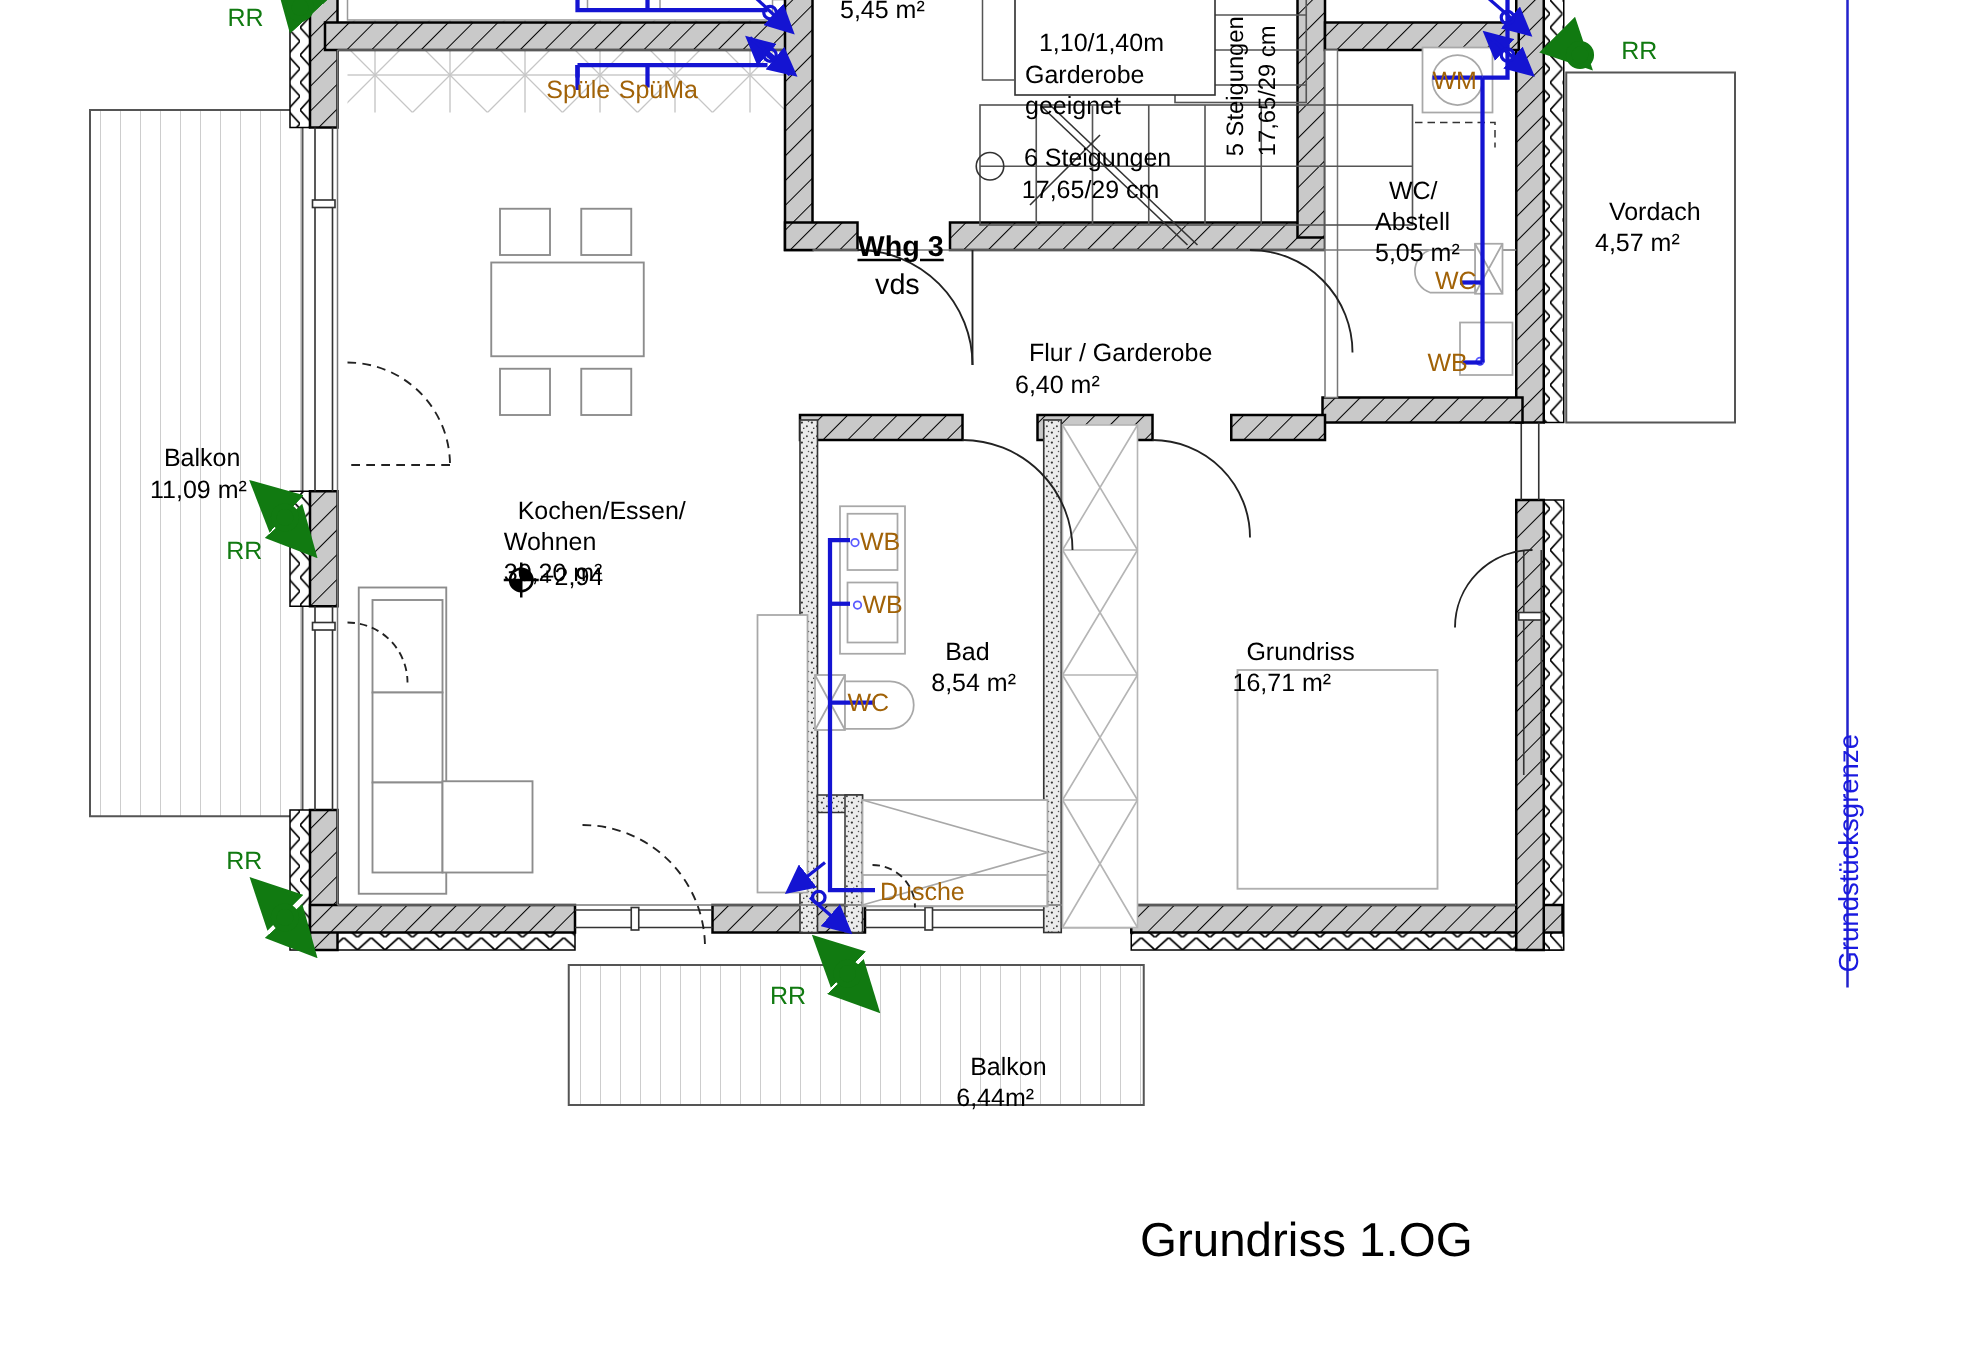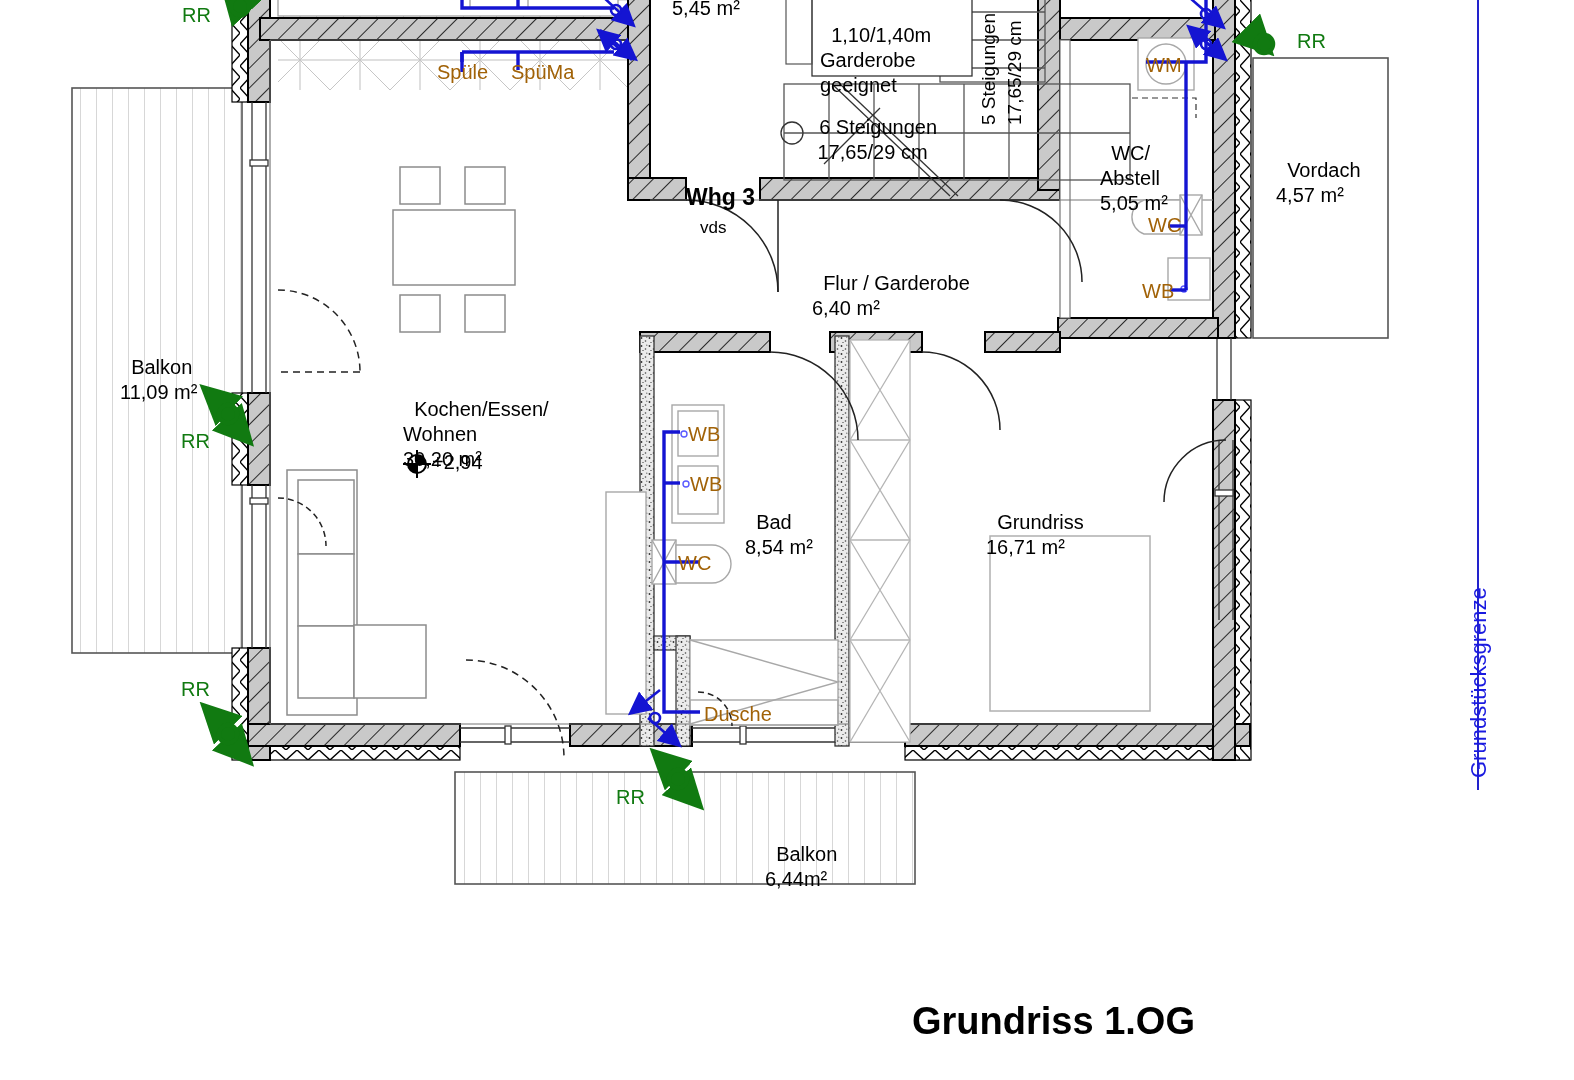--- a/index.html
+++ b/index.html
@@ -2,23 +2,23 @@
 <html><head>
 <meta charset="utf-8">
 <style>
   html,body{margin:0;padding:0;background:#ffffff;}
   body{width:1574px;height:1080px;position:relative;overflow:hidden;
        font-family:"Liberation Sans","DejaVu Sans",sans-serif;}
   #plan{position:absolute;left:0;top:0;width:1574px;height:1080px;}
   .lbl{position:absolute;color:#000;font-size:20px;line-height:25px;white-space:pre;}
   .lbl.blue{color:#a16207;}
   .lbl.green{color:#117a11;font-size:20px;font-weight:400;}
-  .lbl.bold{font-weight:bold;}
-  .lbl.small{font-size:17px;}
-  .title{position:absolute;font-size:38px;font-weight:bold;color:#000;white-space:nowrap;margin-top:28px;}
+  .lbl.bold{font-weight:bold;text-decoration:underline;}
+  .lbl.small{font-size:23px;}
+  .title{position:absolute;font-size:38px;font-weight:normal;color:#000;white-space:nowrap;}
   .vert{position:absolute;color:#1a1aE0;font-size:22px;white-space:nowrap;
         transform-origin:0 0;transform:rotate(-90deg);}
   .rot90{position:absolute;font-size:19px;color:#000;white-space:nowrap;
         transform-origin:0 0;transform:rotate(-90deg);}
 </style>
 </head>
 <body>
 
 <svg id="plan" viewBox="0 0 1574 1080">
   <defs>
@@ -387,21 +387,21 @@
 <div class="lbl" style="left:820px;top:-2px;">
   <span>1,10/1,40m</span><br><span>Garderobe</span><br><span>geeignet</span>
 </div>
 <div class="lbl" style="left:808px;top:90px;text-align:center;">
   <span>6 Steigungen</span><br><span>17,65/29 cm</span>
 </div>
 <div class="rot90" style="left:978px;top:125px;">5 Steigungen</div>
 <div class="rot90" style="left:1004px;top:125px;">17,65/29 cm</div>
 
 <div class="lbl blue" style="left:437px;top:60px;">Spüle</div>
-<div class="lbl blue" style="left:495px;top:60px;margin-left:16px;">SpüMa</div>
+<div class="lbl blue" style="left:495px;top:60px;">SpüMa</div>
 <div class="lbl blue" style="left:1146px;top:53px;">WM</div>
 <div class="lbl blue" style="left:1148px;top:213px;">WC</div>
 <div class="lbl blue" style="left:1142px;top:279px;">WB</div>
 <div class="lbl blue" style="left:688px;top:422px;">WB</div>
 <div class="lbl blue" style="left:690px;top:472px;">WB</div>
 <div class="lbl blue" style="left:678px;top:551px;">WC</div>
 <div class="lbl blue" style="left:704px;top:702px;">Dusche</div>
 
 <div class="lbl green" style="left:182px;top:3px;">RR</div>
 <div class="lbl green" style="left:1297px;top:29px;">RR</div>

